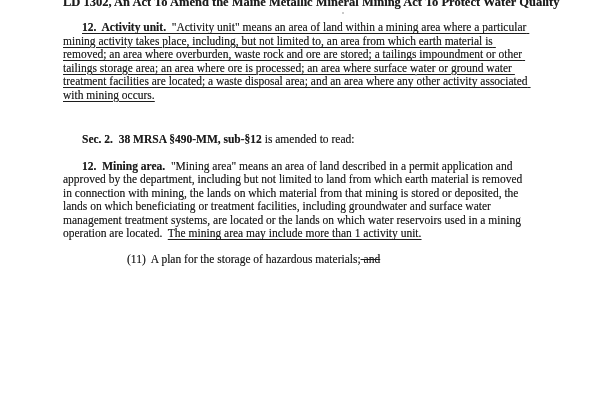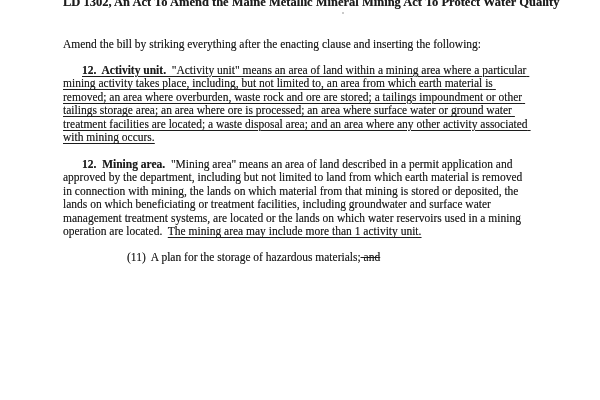--- a/index.html
+++ b/index.html
@@ -68,25 +68,25 @@
     text-shadow: none;
   }
 </style>
 </head>
 <body>
 
 <div class="page">
 
   <p class="title">LD 1302, An Act To Amend the Maine Metallic Mineral Mining Act To Protect Water Quality</p>
 
-  <p class="line amend-clause">Amend the bill by striking everything after the enacting clause and inserting the following:</p>
 
 
   <p class="para body-para activity-para"><span class="b u">12.  Activity unit.</span><span class="u">  "Activity unit" means an area of land within a mining area where a particular mining activity takes place, including, but not limited to, an area from which earth material is removed; an area where overburden, waste rock and ore are stored; a tailings impoundment or other tailings storage area; an area where ore is processed; an area where surface water or ground water treatment facilities are located; a waste disposal area; and an area where any other activity associated with mining occurs.</span></p>
 
+  <p class="line sec-heading sec2-heading"><span class="b">Sec. 2.  38 MRSA §490-MM, sub-§12</span><span> is amended to read:</span></p>
 
   <p class="para body-para mining-para"><span class="b">12.  Mining area.</span><span>  "Mining area" means an area of land described in a permit application and approved by the department, including but not limited to land from which earth material is removed in connection with mining, the lands on which material from that mining is stored or deposited, the lands on which beneficiating or treatment facilities, including groundwater and surface water management treatment systems, are located or the lands on which water reservoirs used in a mining operation are located.  </span><span class="u">The mining area may include more than 1 activity unit.</span></p>
 
 
   <p class="para item11"><span>(11)  A plan for the storage of hazardous materials;</span><span class="strike"> and</span></p>
 
   <div class="speck" style="left:342px; top:17px;"></div>
   <div class="speck" style="left:415px; top:79px; opacity:.7;"></div>
   <div class="speck" style="left:441px; top:208px; opacity:.6;"></div>
 

